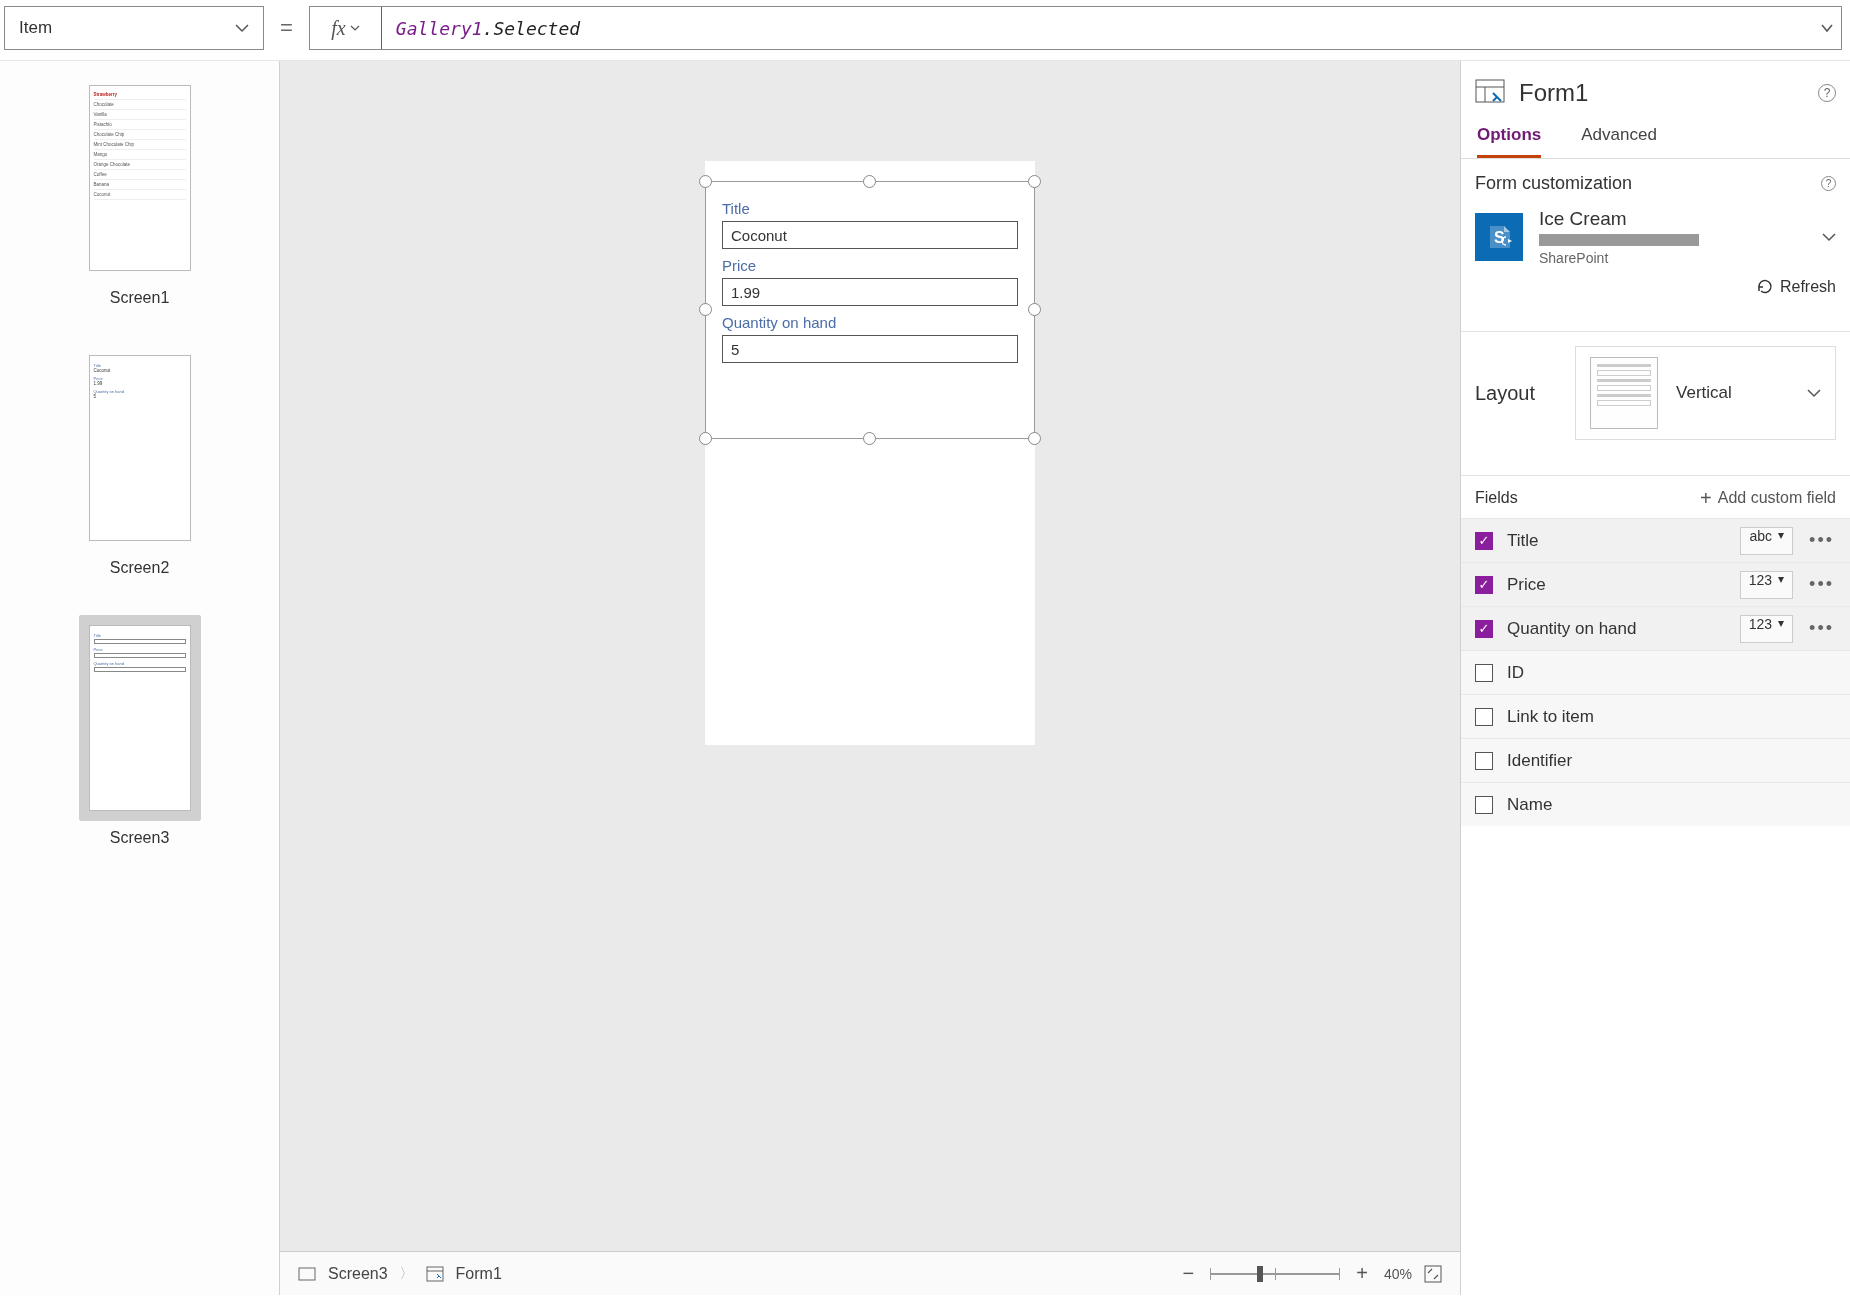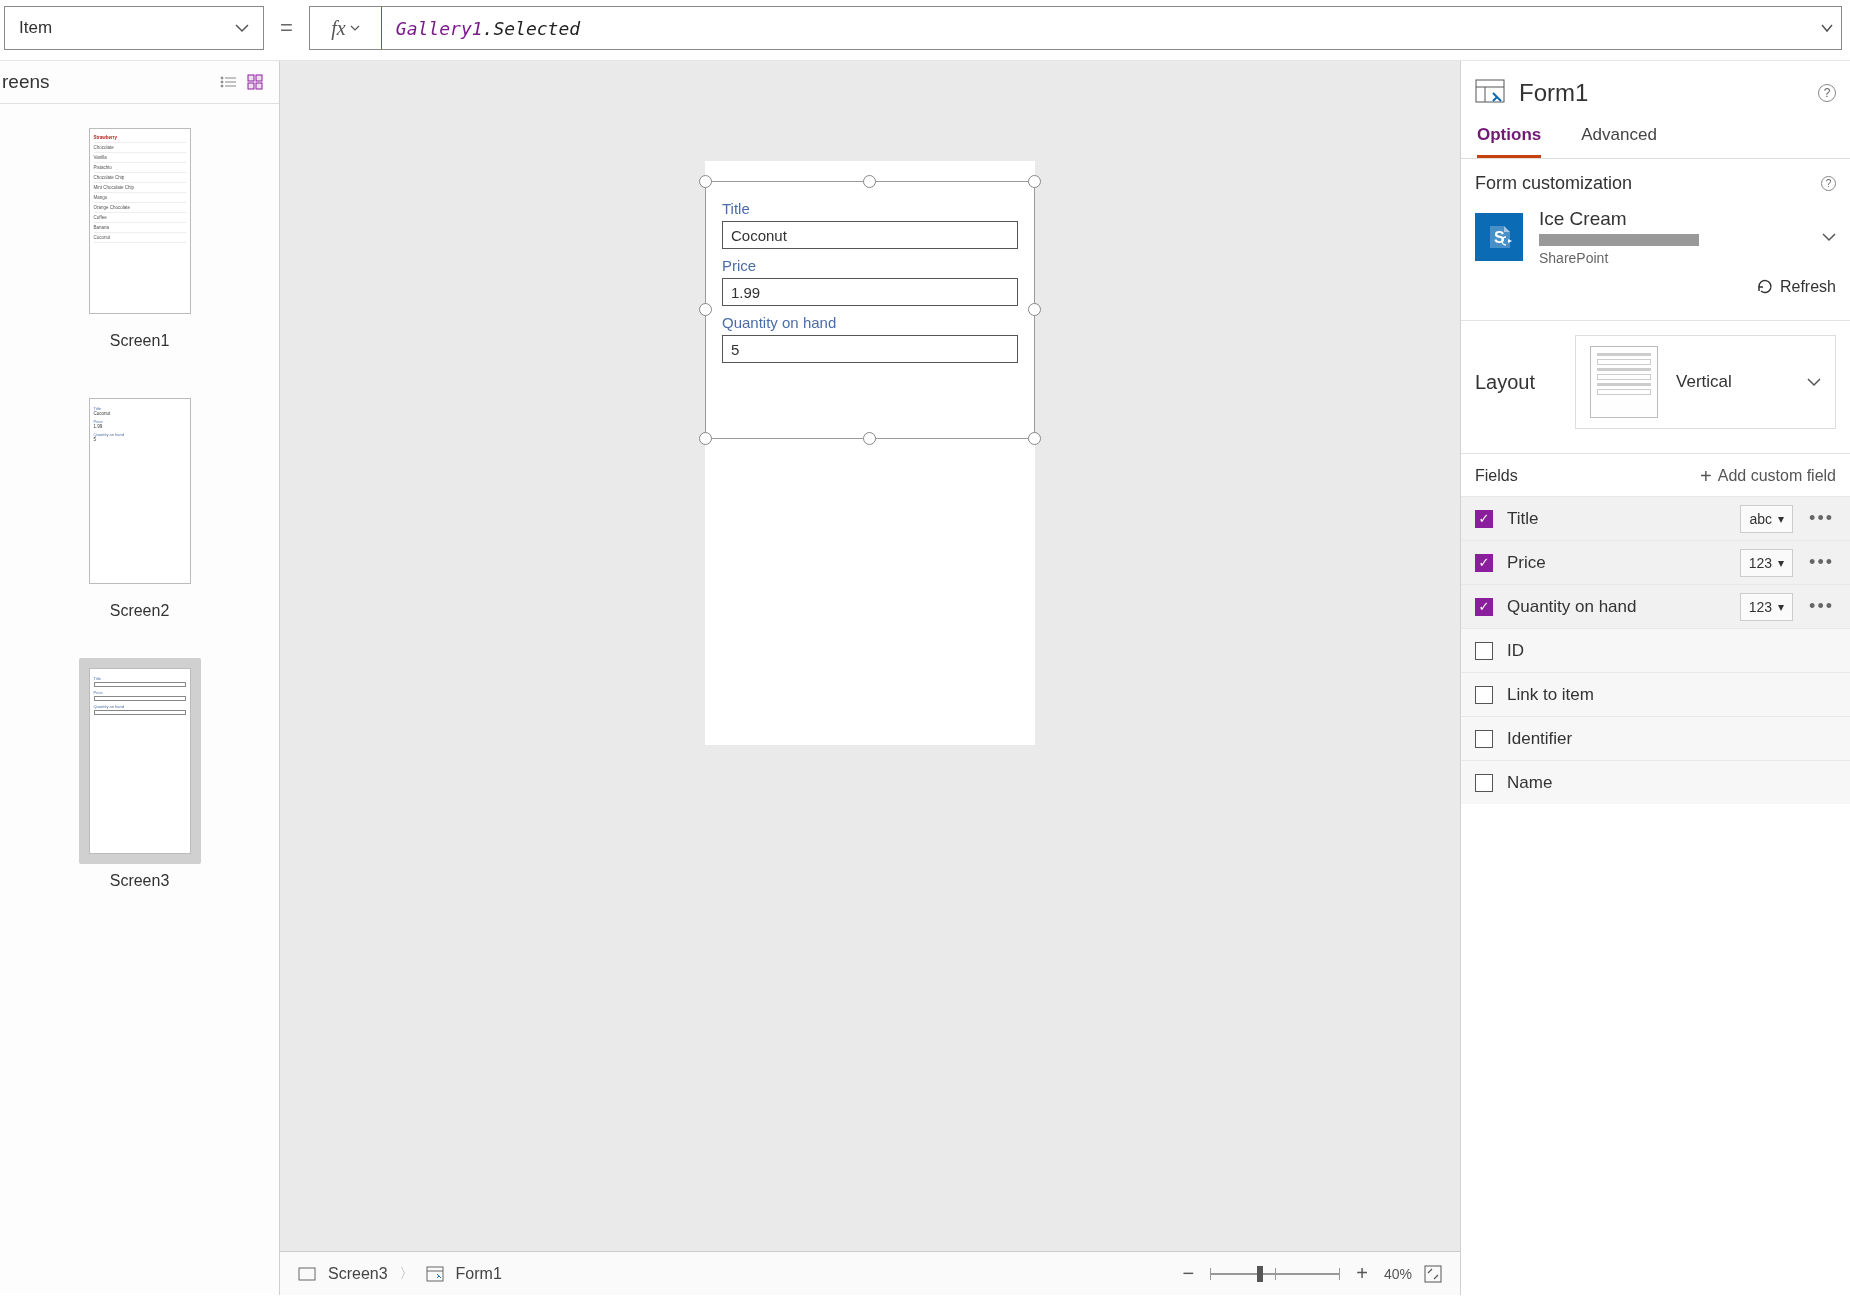--- a/index.html
+++ b/index.html
@@ -207,21 +207,21 @@
     display:flex; align-items:center; gap:14px;
     padding: 18px 14px 10px 14px;
   }
   .rp-title { font-size:24px; }
   .help-ic { margin-left:auto; color:#666; border:1px solid #888; border-radius:50%; width:18px;height:18px;font-size:12px;display:flex;align-items:center;justify-content:center;}
   .tabs { display:flex; gap:40px; padding: 0 16px; border-bottom:1px solid #ddd;}
   .tab { padding: 8px 0 10px 0; font-size:17px; color:#444; cursor:pointer;}
   .tab.active { color:#701a75; border-bottom:3px solid #c2410c;font-weight:bold; }
   .section {
     border-bottom:1px solid #e2e2e2;
-    padding: 14px 14px 24px 14px;
+    padding: 14px 14px 35px 14px;
   }
   .sec-title { font-size:18px; display:flex; align-items:center; gap:6px;}
   .ds {
     display:flex; align-items:center; gap:16px; margin-top:14px;
   }
   .sp-logo {
     width:48px;height:48px; background:#0b6bb5;
     display:flex;align-items:center;justify-content:center;color:#fff;
   }
   .ds-text .ds-name{font-size:19px;}
@@ -254,21 +254,21 @@
   .fldrow {
     display:flex;align-items:center;height:44px;padding:0 14px 0 14px;
     border-top:1px solid #e8e8e8;background:#f1f1f1;font-size:17px;gap:14px;
   }
   .fldrow.plain{background:#f7f7f7;}
   .fchk{width:18px;height:18px;border:1px solid #555;background:#fff;display:flex;align-items:center;justify-content:center;}
   .fchk.on{background:#8a1e9c;border-color:#8a1e9c;color:#fff;}
   .fchk.on::after{content:"✓";font-size:13px;}
   .ftype{
     margin-left:auto;border:1px solid #ccc;height:28px;padding:0 8px;
-    display:flex;align-items:center;gap:6px;font-size:14px;background:#fafafa;
+    display:flex;align-items:flex-start;gap:6px;font-size:14px;background:#fafafa;
   }
   .fmenu{color:#666;font-size:18px;letter-spacing:2px;cursor:pointer;padding:0 2px;}
   .chev{font-size:12px;}
 </style>
 </head>
 <body>
 
 <div class="topbar">
   <div class="prop-select">
     <span>Item</span>
@@ -294,43 +294,20 @@
       <svg width="12" height="10" viewBox="0 0 12 10">
           <path d="M1 2 L6 8 L11 2" stroke="#555" stroke-width="1.5" fill="none"></path>
         </svg>
     </div>
   </div>
 </div>
 
 <div class="workspace">
 
   <div class="leftpane">
-    <div class="left-header">
-      <div class="left-title">reens</div>
-      <div class="view-toggles">
-        <span class="icon vt-list">
-          <svg width="18" height="14" viewBox="0 0 18 14" fill="none">
-              <circle cx="3" cy="3" r="1" fill="#888"></circle>
-              <line x1="6" y1="3" x2="17" y2="3" stroke="#888"></line>
-              <circle cx="3" cy="7" r="1" fill="#888"></circle>
-              <line x1="6" y1="7" x2="17" y2="7" stroke="#888"></line>
-              <circle cx="3" cy="11" r="1" fill="#888"></circle>
-              <line x1="6" y1="11" x2="17" y2="11" stroke="#888"></line>
-            </svg>
-        </span>
-        <span class="icon vt-grid active">
-          <svg width="16" height="16" viewBox="0 0 16 16" fill="none">
-              <rect x="1" y="1" width="6" height="6"></rect>
-              <rect x="9" y="1" width="6" height="6"></rect>
-              <rect x="1" y="9" width="6" height="6"></rect>
-              <rect x="9" y="9" width="6" height="6"></rect>
-            </svg>
-        </span>
-      </div>
-    </div>
     <div class="screens">
 
       <div class="screen-item">
         <div class="outer">
           <div class="thumb">
             <div class="trow hl">Strawberry</div>
             <div class="trow">Chocolate</div>
             <div class="trow">Vanilla</div>
             <div class="trow">Pistachio</div>
             <div class="trow">Chocolate Chip</div>

